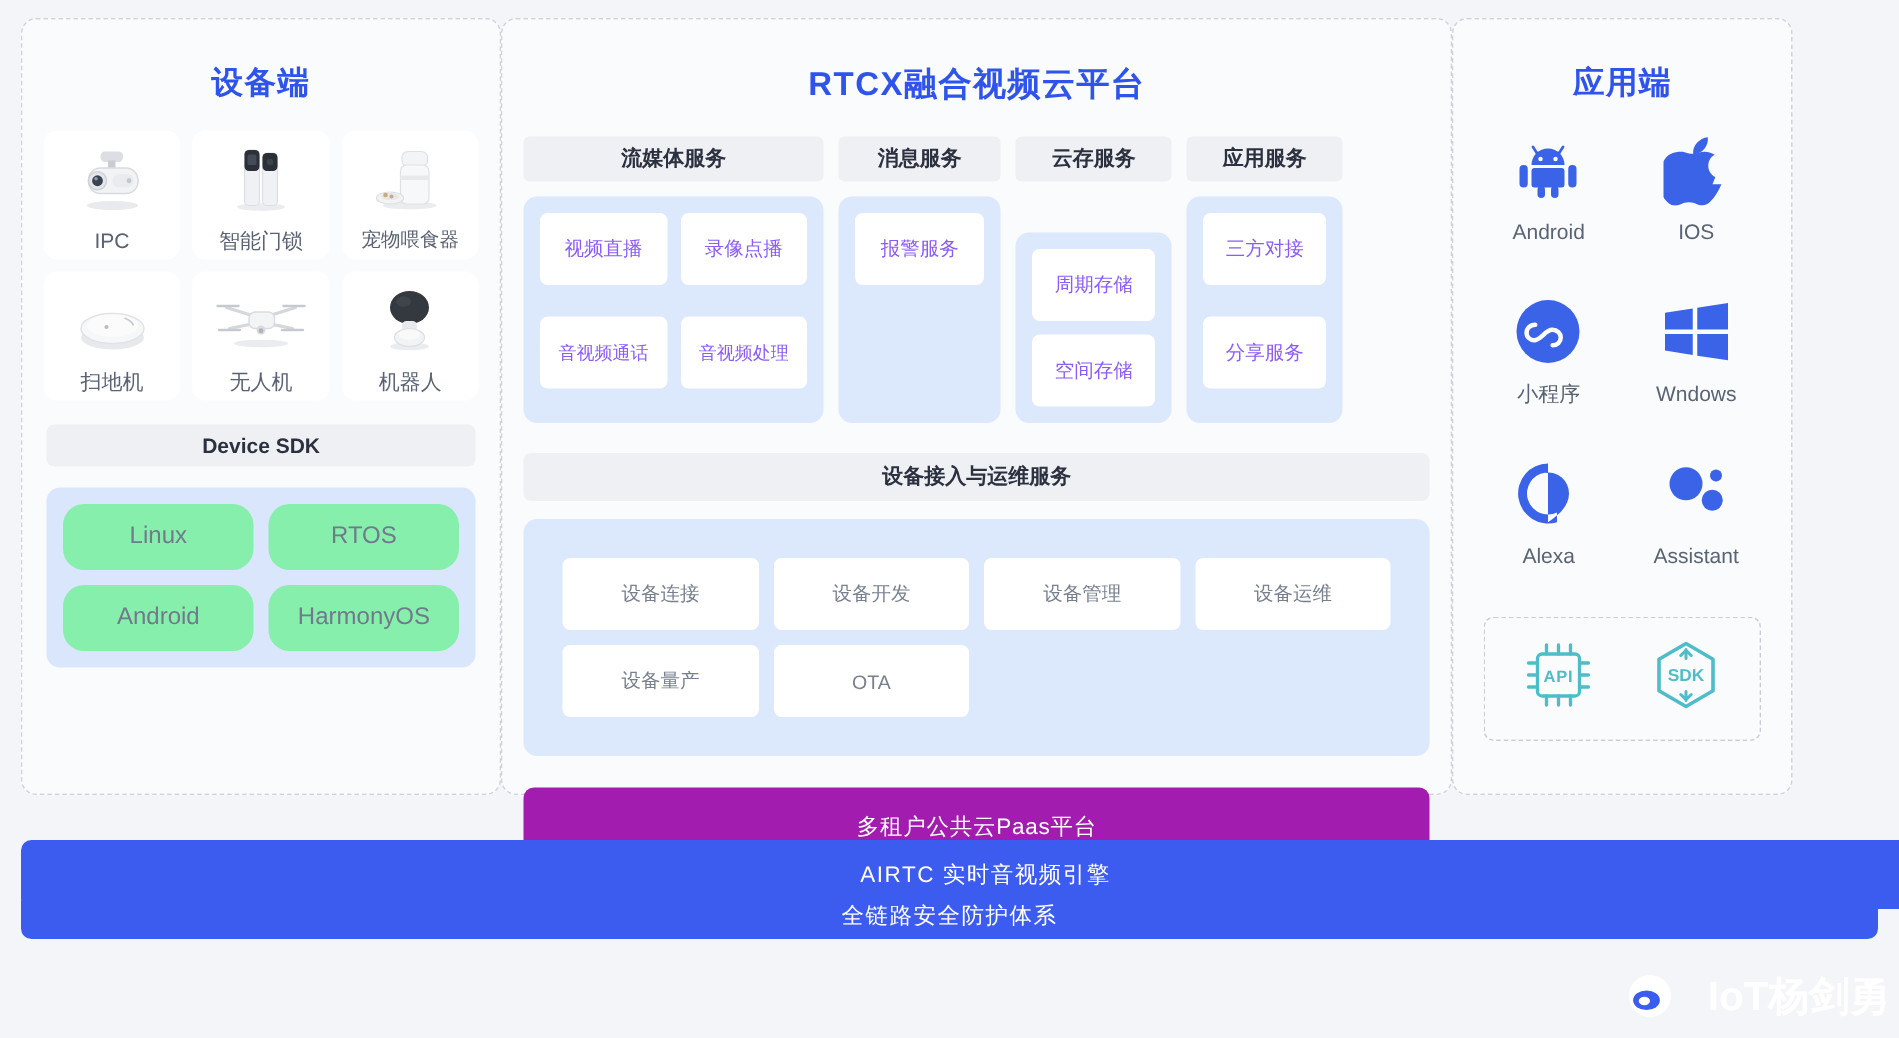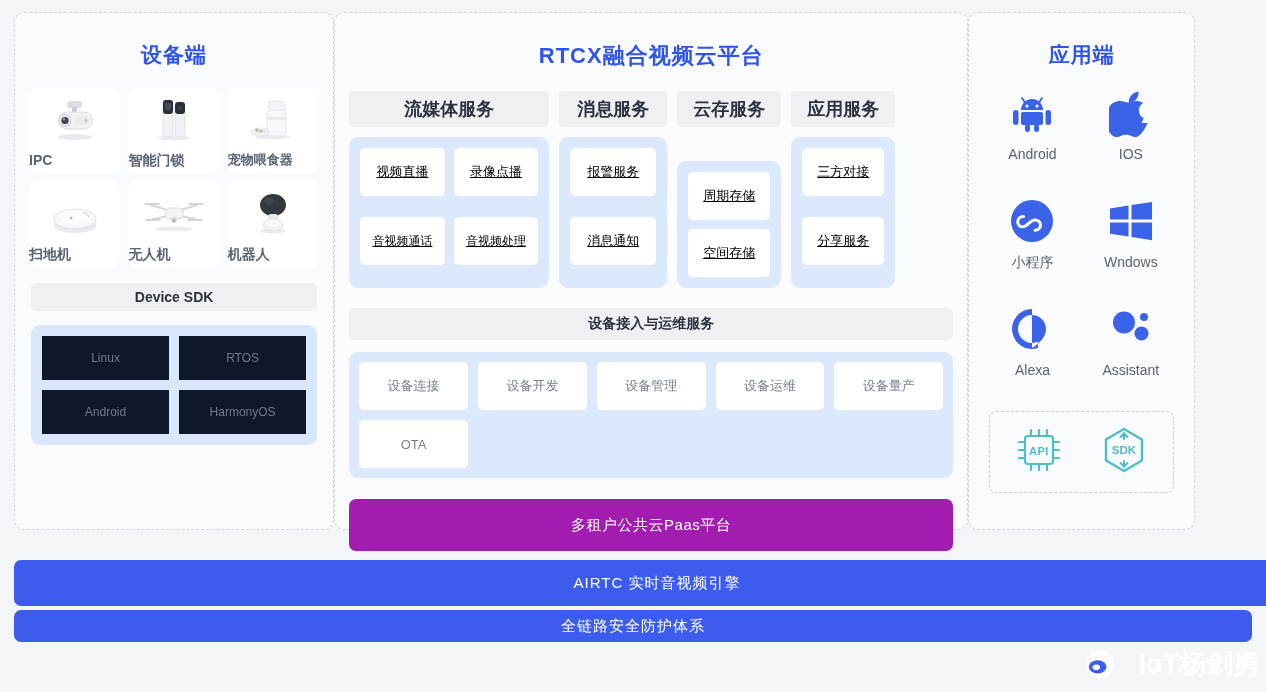--- a/index.html
+++ b/index.html
@@ -40,22 +40,22 @@
   .panel-cloud .panel-title{font-size:22px;margin:14px 0 20px 0;}
 
   
   .dev-grid{
     display:grid;grid-template-columns:repeat(3,1fr);
     gap:8px;padding:0 2px;
   }
   .dev-card{
     background:#fff;border-radius:9px;
     height:86px;
-    display:flex;flex-direction:column;justify-content:flex-end;
-    padding-bottom:4px;box-sizing:border-box;font-weight:bold;
+    display:flex;flex-direction:column;align-items:center;justify-content:flex-end;
+    padding-bottom:4px;box-sizing:border-box;
   }
   .dev-art{
     flex:1;width:100%;
     display:flex;align-items:center;justify-content:center;
   }
   .dev-label{
     font-size:14px;color:#5a6374;line-height:18px;
     white-space:nowrap;
   }
   .dev-label.sm{font-size:13px;}
@@ -64,65 +64,65 @@
     margin:16px 4px 14px 4px;
     background:#eef0f4;border-radius:5px;
     text-align:center;font-size:14px;font-weight:bold;color:#2c3140;
     padding:6px 0;
   }
   .os-wrap{
     margin:0 4px;background:#d9e6fb;border-radius:9px;
     padding:11px;display:grid;grid-template-columns:1fr 1fr;gap:10px;
   }
   .os-card{
-    background:#0f172a;border-radius:0;height:44px;
+    background:#86efac;border-radius:14px;height:44px;
     display:flex;align-items:center;justify-content:center;
-    font-size:12px;color:#707a8c;
+    font-size:16px;color:#707a8c;
   }
 
   
   .cat-row{
     display:flex;gap:10px;padding:0 2px;margin-bottom:10px;
   }
   .cat-chip{
     background:#eef0f4;border-radius:4px;
-    text-align:center;font-size:18px;font-weight:bold;color:#2c3140;
+    text-align:center;font-size:14px;font-weight:bold;color:#2c3140;
     padding:6px 0;
   }
   .cat-chip.c1{flex:0 0 200px;}
   .cat-chip.c2{flex:0 0 108px;}
   .cat-chip.c3{flex:0 0 104px;}
   .cat-chip.c4{flex:0 0 104px;}
 
   .svc-row{display:flex;gap:10px;padding:0 2px;}
   .svc-group{
     background:#dce8fb;border-radius:9px;padding:11px;
     box-sizing:border-box;
     display:grid;gap:9px;
   }
   .svc-group.g1{flex:0 0 200px;grid-template-columns:1fr 1fr;}
   .svc-group.g2{flex:0 0 108px;grid-template-columns:1fr;}
   .svc-group.g3{flex:0 0 104px;grid-template-columns:1fr;margin-top:24px;}
   .svc-group.g4{flex:0 0 104px;grid-template-columns:1fr;}
   .svc-tile{
     background:#fff;border-radius:5px;height:48px;
     display:flex;align-items:center;justify-content:center;
-    font-size:13px;color:#000000;white-space:nowrap;text-decoration:underline;
+    font-size:13px;color:#8b5cf6;white-space:nowrap;
   }
   .svc-tile.narrow{font-size:12px;}
 
   .wide-bar{
     margin:20px 2px 12px 2px;
     background:#eef0f4;border-radius:5px;
     text-align:center;font-size:14px;font-weight:bold;color:#2c3140;
     padding:7px 0;
   }
   .access-wrap{
     margin:0 2px;background:#dce8fb;border-radius:9px;
-    padding:10px;display:grid;grid-template-columns:repeat(5,1fr);gap:10px;
+    padding:26px;display:grid;grid-template-columns:repeat(4,1fr);gap:10px;
   }
   .access-tile{
     background:#fff;border-radius:5px;height:48px;
     display:flex;align-items:center;justify-content:center;
     font-size:13px;color:#78808f;white-space:nowrap;
   }
 
   .paas-row{display:flex;gap:14px;margin:21px 2px 0 2px;}
   .paas-btn{
     flex:1;background:#a21caf;border-radius:7px;
@@ -152,21 +152,21 @@
   }
 
   
   .bottom-bar{
     position:absolute;left:14px;width:1238px;
     background:#3c5cef;border-radius:7px;
     display:flex;align-items:center;justify-content:center;
     color:#fff;font-size:15px;letter-spacing:1px;
   }
   .bar-rtc{top:560px;height:46px;padding-left:24px;}
-  .bar-sec{top:610px;height:32px;}
+  .bar-sec{top:594px;height:32px;}
 
   
   .watermark{
     position:absolute;right:0px;bottom:8px;
     display:flex;align-items:center;gap:24px;
     color:#fff;font-size:27px;font-weight:bold;
     padding:2px 6px 2px 2px;
     letter-spacing:0px;
   }
   .wm-logo{width:30px;height:30px;display:block;}
@@ -302,21 +302,20 @@
 
       <div class="svc-row">
         <div class="svc-group g1">
           <div class="svc-tile">视频直播</div>
           <div class="svc-tile">录像点播</div>
           <div class="svc-tile narrow">音视频通话</div>
           <div class="svc-tile narrow">音视频处理</div>
         </div>
         <div class="svc-group g2">
           <div class="svc-tile">报警服务</div>
-          <div class="svc-tile">消息通知</div>
         </div>
         <div class="svc-group g3">
           <div class="svc-tile">周期存储</div>
           <div class="svc-tile">空间存储</div>
         </div>
         <div class="svc-group g4">
           <div class="svc-tile">三方对接</div>
           <div class="svc-tile">分享服务</div>
         </div>
       </div>

